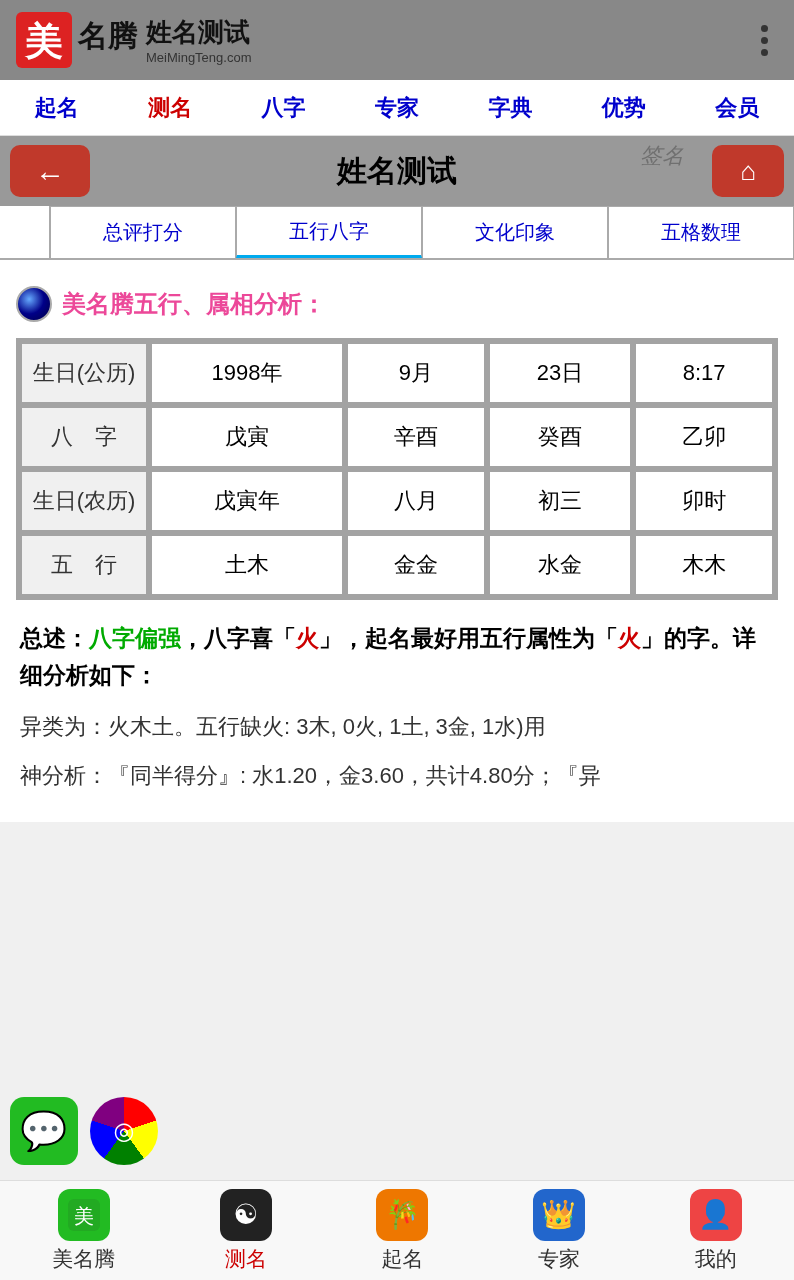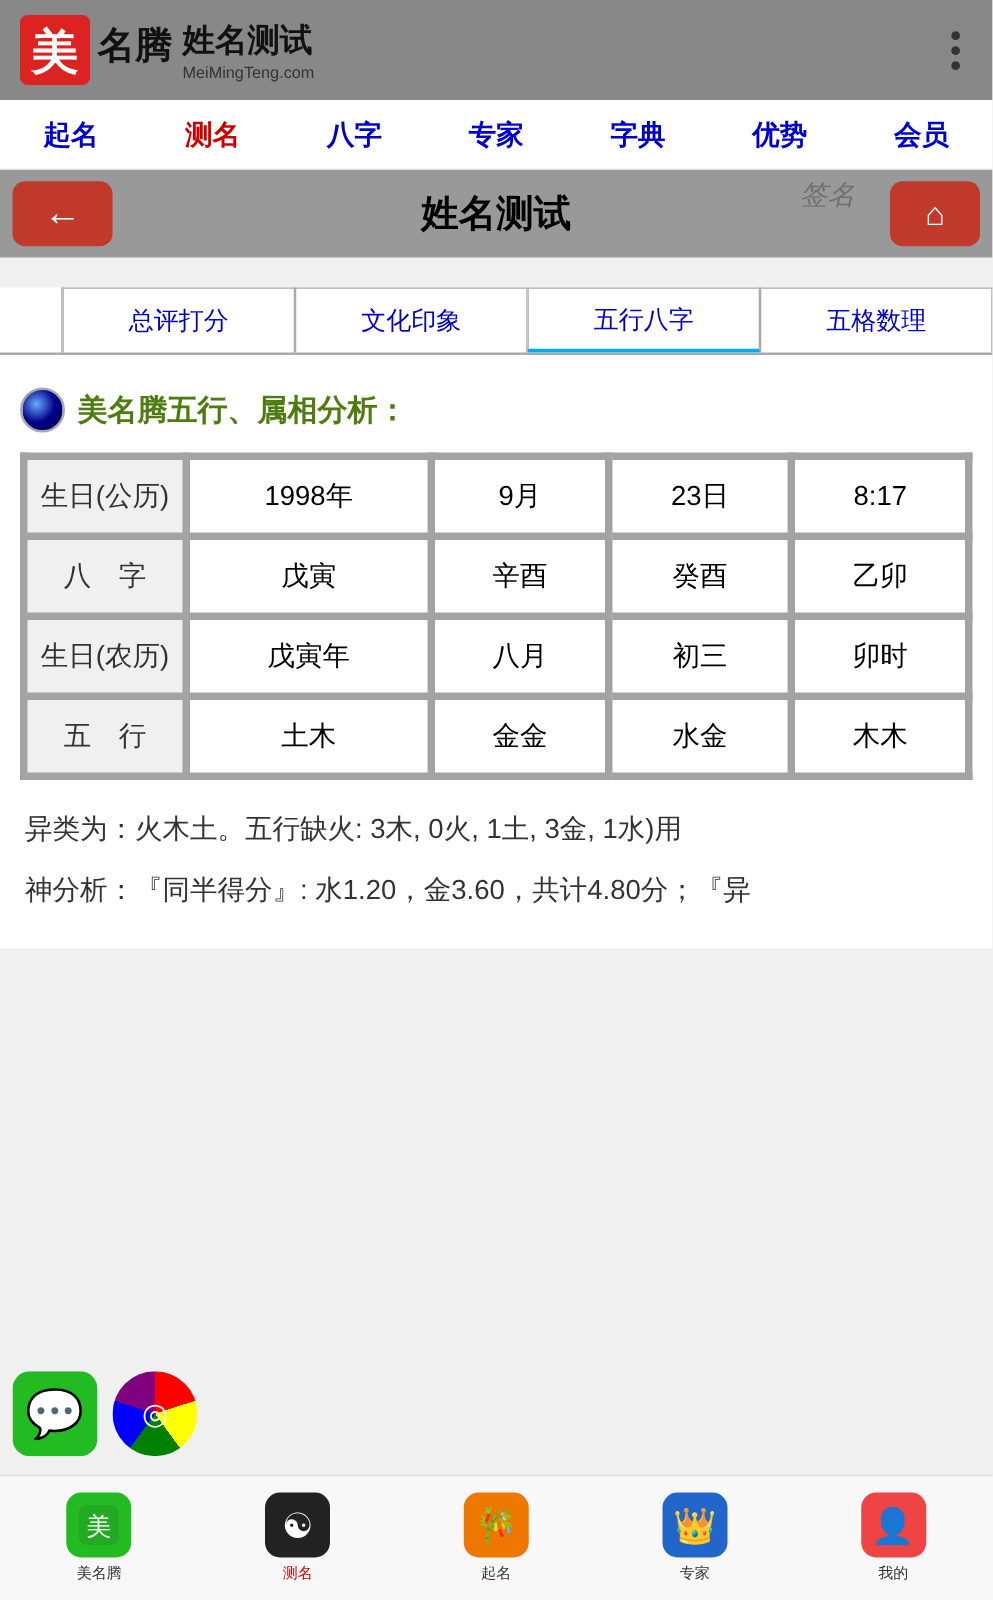--- a/index.html
+++ b/index.html
@@ -170,21 +170,21 @@
       height: 36px;
       margin-right: 10px;
       background: radial-gradient(circle at 35% 35%, #6af, #008, #004);
       border-radius: 50%;
       border: 2px solid #aaa;
       flex-shrink: 0;
     }
     .section-title {
       font-size: 24px;
       font-weight: bold;
-      color: #4d7c0f;
+      color: #ec4899;
     }
 
     
     .data-table {
       width: 100%;
       border-collapse: collapse;
       margin-bottom: 10px;
     }
     .data-table td {
       border: 6px solid #a3a3a3;
@@ -250,21 +250,21 @@
     .bottom-nav-icon {
       width: 52px;
       height: 52px;
       border-radius: 12px;
       display: flex;
       align-items: center;
       justify-content: center;
       font-size: 28px;
     }
     .bottom-nav-label {
-      font-size: 12px;
+      font-size: 21px;
       color: #333;
     }
     .bottom-nav-label.active {
       color: #cc0000;
     }
     .icon-bg-green { background: #22bb22; }
     .icon-bg-dark { background: #222; }
     .icon-bg-orange { background: #ee6600; }
     .icon-bg-blue { background: #2266cc; }
     .icon-bg-coral { background: #ee4444; }
@@ -292,21 +292,20 @@
       background: conic-gradient(red 0deg 72deg, yellow 72deg 144deg, green 144deg 216deg, blue 216deg 288deg, purple 288deg 360deg);
       border-radius: 50%;
       display: flex;
       align-items: center;
       justify-content: center;
       font-size: 28px;
     }
 
     .content-wrapper {
       padding-bottom: 110px;
-      margin-top: 24px;
     }
   </style>
 </head>
 <body>
 
 <div class="top-header">
   <div class="logo-area">
 
     <svg width="130" height="60" viewBox="0 0 130 60">
 
@@ -346,22 +345,22 @@
   <div class="home-btn">
     <span class="home-icon">⌂</span>
   </div>
 </div>
 
 <div class="content-wrapper">
 
 <div class="tab-row">
   <div class="tab-spacer"></div>
   <div class="tab-item">总评打分</div>
+  <div class="tab-item active">五行八字</div>
   <div class="tab-item">文化印象</div>
-  <div class="tab-item active">五行八字</div>
   <div class="tab-item">五格数理</div>
 </div>
 
 <div class="main-content">
 
   <div class="section-header">
     <div class="section-icon"></div>
     <span class="section-title">美名腾五行、属相分析：</span>
   </div>
 
@@ -392,20 +391,23 @@
       <td class="row-label">五　行</td>
       <td>土木</td>
       <td>金金</td>
       <td>水金</td>
       <td>木木</td>
     </tr>
   </tbody>
       </table>
 
   <div class="summary-section">
+    <div class="summary-title">
+      <span>总述：</span><span class="text-green">八字偏强</span><span>，八字喜「</span><span class="text-red">火</span><span>」，起名最好用五行属性为「</span><span class="text-red">火</span><span>」的字。详细分析如下：</span>
+    </div>
 
     <div class="body-text">异类为：火木土。五行缺火: 3木, 0火, 1土, 3金, 1水)用</div>
     <div class="body-text">神分析：『同半得分』: 水1.20，金3.60，共计4.80分；『异</div>
   </div>
 
 </div>
 
 <div class="float-wechat" style="position:fixed;bottom:115px;left:10px;">
   <span style="color:white;font-size:38px;">💬</span>
 </div>

